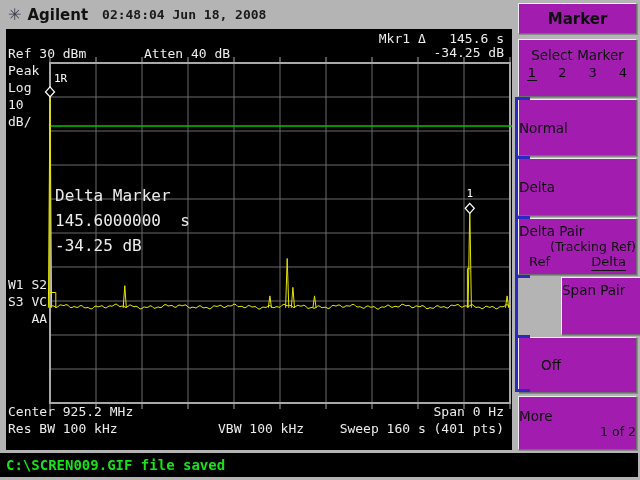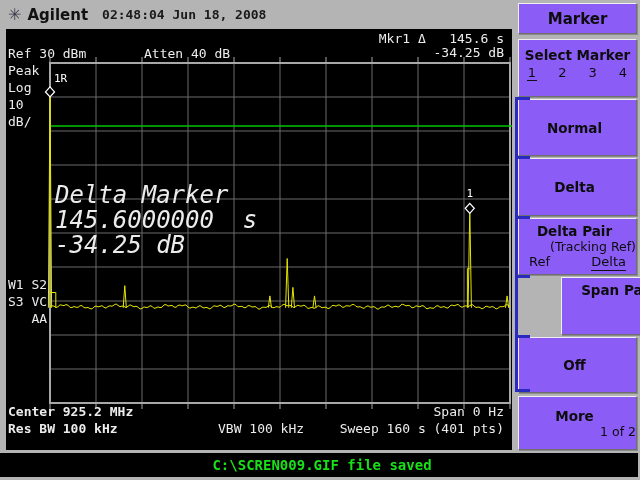--- a/index.html
+++ b/index.html
@@ -14,62 +14,62 @@
 
   
   .display{position:absolute;left:6px;top:29px;width:506px;height:421px;background:#000;}
   .display svg{position:absolute;left:0;top:0;}
   .dtext{position:absolute;color:#ececec;font-family:"DejaVu Sans Mono",monospace;font-size:13px;line-height:15px;white-space:pre;}
   .mkr1{top:2px;right:8px;}
   .mkr2{top:16px;right:8px;}
   .ref{top:17px;left:2px;}
   .atten{top:17px;left:138px;}
   .leftlabels{top:33px;left:2px;line-height:17px;}
-  .dmblock{left:49px;top:154px;font-size:24px;line-height:25px;font-style:italic;}
+  .dmblock{left:49px;top:154px;font-size:16px;line-height:25px;}
   .wblock{top:247px;left:2px;line-height:17px;}
   .brow1{top:375px;}
   .brow2{top:392px;}
-  .bl{left:2px;font-weight:bold;} .bc{left:212px;} .br{right:8px;}
+  .bl{left:2px;} .bc{left:212px;} .br{right:8px;}
   .bezel-line{position:absolute;left:512px;top:29px;width:3px;height:421px;background:#141414;}
 
   
   .panel{position:absolute;left:512px;top:0;width:128px;height:480px;background:#b4b4b4;}
-  .key{position:absolute;left:6px;width:119px;background:#8b5cf6;
+  .key{position:absolute;left:6px;width:119px;background:#a21caf;
        border:1px solid;border-color:#efefef #6e6e6e #6e6e6e #efefef;
        box-shadow:1px 1px 0 #8b8b8b;box-sizing:border-box;color:#0d0d0d;}
   .ktitle{top:3px;height:31px;display:flex;align-items:center;justify-content:center;
           font-weight:bold;font-size:15px;}
   .k1{top:39px;height:58px;}
   .k2{top:99px;height:57px;}
   .k3{top:158px;height:58px;}
   .k4{top:218px;height:57px;}
   .k5{top:277px;height:58px;margin-left:43px;}
-  .k6{top:337px;height:56px;}
+  .k6{top:337px;height:56px;padding-left:22px;}
   .k7{top:396px;height:54px;}
-  .kb{font-weight:bold;font-size:13.5px;}
+  .kb{font-weight:normal;font-size:13.5px;}
   .kcenter{text-align:center;}
-  .kright{text-align:center;padding-right:6px;}
+  .kright{text-align:left;padding-right:6px;}
   .ksub{font-size:12.5px;text-align:right;line-height:15px;}
   .krow{display:flex;justify-content:space-between;font-size:13px;padding:0 10px;line-height:16px;}
   .numrow{display:flex;justify-content:space-between;font-size:13px;padding:2px 8px 0 8px;}
   .numrow span{min-width:10px;text-align:center;}
   .sel{border-bottom:1.5px solid #111;}
   .k1 .kb{margin-top:7px;}
   .k2,.k3,.k6{display:flex;flex-direction:column;justify-content:center;}
   .k4 .kb,.k5 .kb{margin-top:4px;}
   .k7{display:flex;flex-direction:column;justify-content:center;}
   .k7 .ksub{font-weight:normal;}
 
   
   .bracket-bar{position:absolute;background:var(--blue);left:3px;width:3px;top:99px;height:293px;}
   .stub{position:absolute;background:var(--blue);left:3px;width:15px;height:3px;}
 
   
   .statusbar{position:absolute;left:0;top:453px;width:638px;height:24px;background:#000;
-             display:flex;align-items:center;justify-content:center;}
+             display:flex;align-items:center;}
   .statusbar span{color:var(--status-green);font-family:"DejaVu Sans Mono",monospace;
                   font-weight:bold;font-size:14px;margin-left:6px;white-space:pre;}
 </style>
 </head>
 <body>
 
 <div class="screen">
 
   <div class="header">
     <span class="logo">✳</span>

